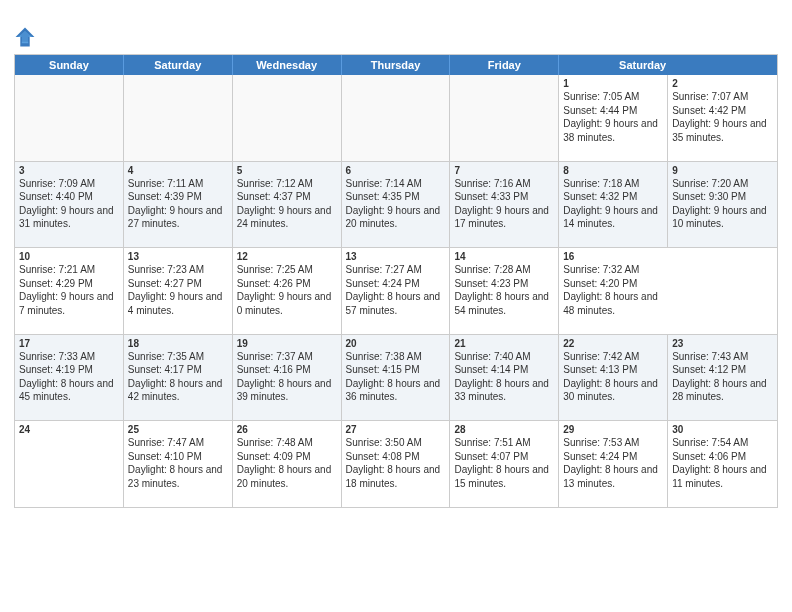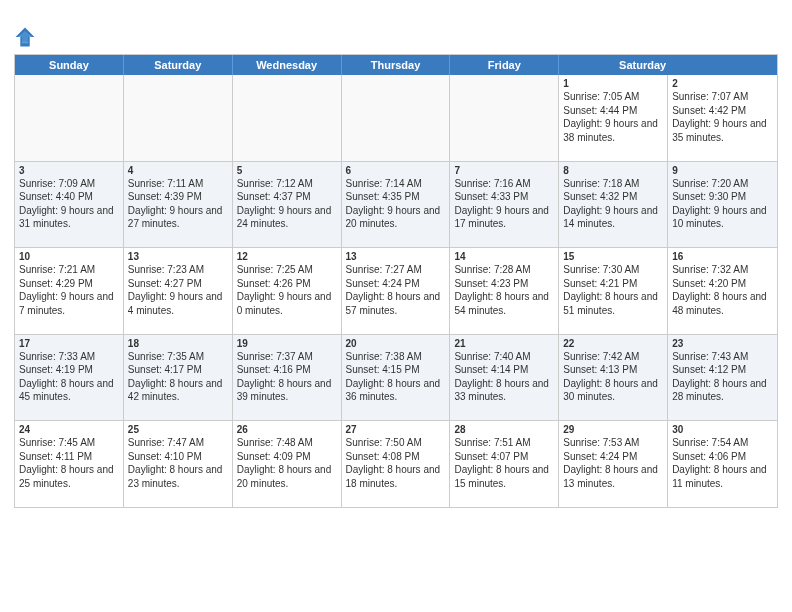--- a/index.html
+++ b/index.html
@@ -227,26 +227,20 @@
 Sunset: 4:24 PM
 Daylight: 8 hours and 57 minutes.</div>
           </div>
           <div class="cal-cell">
             <span class="day-num">14</span>
             <div class="cell-info">Sunrise: 7:28 AM
 Sunset: 4:23 PM
 Daylight: 8 hours and 54 minutes.</div>
           </div>
           <div class="cal-cell">
-            <span class="day-num">15</span>
-            <div class="cell-info">Sunrise: 7:30 AM
-Sunset: 4:21 PM
-Daylight: 8 hours and 51 minutes.</div>
-          </div>
-          <div class="cal-cell">
             <span class="day-num">16</span>
             <div class="cell-info">Sunrise: 7:32 AM
 Sunset: 4:20 PM
 Daylight: 8 hours and 48 minutes.</div>
           </div>
         </div>
         <div class="cal-week">
           <div class="cal-cell alt-bg">
             <span class="day-num">17</span>
             <div class="cell-info">Sunrise: 7:33 AM
@@ -286,39 +280,36 @@
           <div class="cal-cell alt-bg">
             <span class="day-num">23</span>
             <div class="cell-info">Sunrise: 7:43 AM
 Sunset: 4:12 PM
 Daylight: 8 hours and 28 minutes.</div>
           </div>
         </div>
         <div class="cal-week">
           <div class="cal-cell">
             <span class="day-num">24</span>
-            <div class="cell-info">Sunrise: 7:45 AM
-Sunset: 4:11 PM
-Daylight: 8 hours and 25 minutes.</div>
           </div>
           <div class="cal-cell">
             <span class="day-num">25</span>
             <div class="cell-info">Sunrise: 7:47 AM
 Sunset: 4:10 PM
 Daylight: 8 hours and 23 minutes.</div>
           </div>
           <div class="cal-cell">
             <span class="day-num">26</span>
             <div class="cell-info">Sunrise: 7:48 AM
 Sunset: 4:09 PM
 Daylight: 8 hours and 20 minutes.</div>
           </div>
           <div class="cal-cell">
             <span class="day-num">27</span>
-            <div class="cell-info">Sunrise: 7:50 AM
+            <div class="cell-info">Sunrise: 3:50 AM
 Sunset: 4:08 PM
 Daylight: 8 hours and 18 minutes.</div>
           </div>
           <div class="cal-cell">
             <span class="day-num">28</span>
             <div class="cell-info">Sunrise: 7:51 AM
 Sunset: 4:07 PM
 Daylight: 8 hours and 15 minutes.</div>
           </div>
           <div class="cal-cell">

